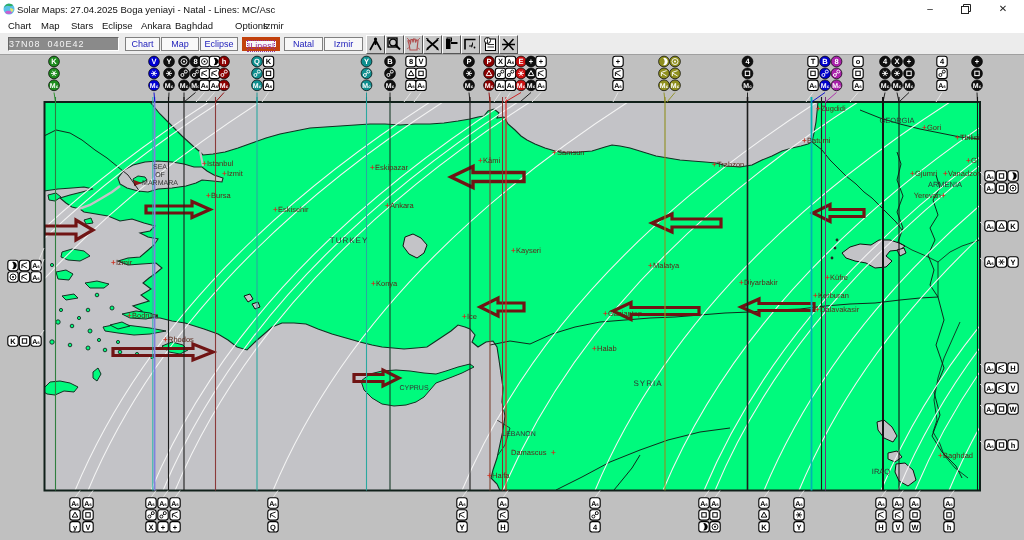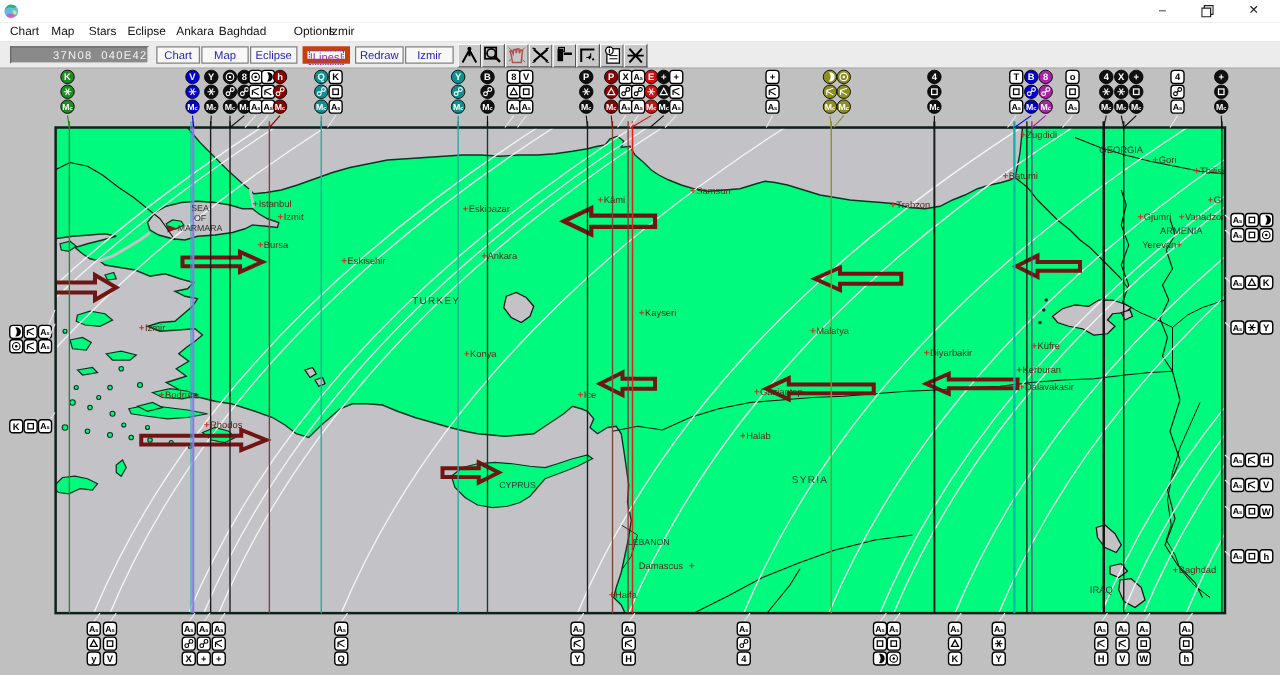--- a/index.html
+++ b/index.html
@@ -2,34 +2,35 @@
 <html><head><meta charset="utf-8"><style>
 *{margin:0;padding:0;box-sizing:border-box}
 text{text-rendering:geometricPrecision;-webkit-font-smoothing:antialiased}
 html,body{width:1024px;height:540px}
 body{font-family:"Liberation Sans",sans-serif;background:#c0c0c0;overflow:hidden;position:relative}
 .titlebar{position:absolute;left:0;top:0;width:1024px;height:18px;background:#fff;font-size:9.5px;color:#111}
 .titlebar .txt{position:absolute;left:17px;top:4px}
 .menubar{position:absolute;left:0;top:18px;width:1024px;height:15px;background:#fff;font-size:9.5px;color:#111}
 .menubar span{position:absolute;top:2px}
 .toolbar{position:absolute;left:0;top:33px;width:1024px;height:22px;background:#ececec;border-bottom:1px solid #a0a0a0}
-.coord{position:absolute;left:8px;top:4px;width:111px;height:14px;background:#8a8a8a;border:1px solid #666;border-right-color:#fff;border-bottom-color:#fff;color:#f4f4f4;font-size:9px;text-align:right;line-height:13px;letter-spacing:1px}
+.coord{position:absolute;left:8px;top:4px;width:111px;height:14px;background:#8a8a8a;border:1px solid #666;border-right-color:#fff;border-bottom-color:#fff;color:#f4f4f4;font-size:9px;text-align:left;line-height:13px;letter-spacing:1px}
 .tbtn{position:absolute;top:4px;height:14px;background:#f8f8f8;border:1px solid #808080;color:#2222bb;font-size:9px;text-align:center;line-height:12px}
 .tibtn{position:absolute;top:2px;width:19px;height:19px;background:#c8c8c8;border:1px solid;border-color:#fff #555 #555 #fff}
 .client{position:absolute;left:0;top:55px;width:1024px;height:485px;background:#c0c0c0}
 .winbtn{position:absolute;top:0;width:30px;height:18px;color:#222;font-size:10px;text-align:center;line-height:17px}
 </style></head>
 <body>
 <div class="titlebar">
  <svg style="position:absolute;left:3px;top:3px" width="12" height="12" viewBox="0 0 12 12">
       <circle cx="6" cy="6" r="5.5" fill="#59c1e8"></circle>
       <path d="M1,5 Q3,2 6,3 Q9,4 10,2 Q8,0.6 5,0.8 Q2,1.5 1,5Z" fill="#2fae60"></path>
       <path d="M2,9 Q5,7 8,8.5 Q10,9.5 9,10 Q6,11.6 3,10.5Z" fill="#c95fd0"></path>
       <path d="M7,5 Q9,5 10.5,6.5 Q10,8.5 8.5,9 Q7,7 7,5Z" fill="#e8e06a"></path>
     </svg>
+ <span class="txt">Solar Maps: 27.04.2025 Boga yeniayi - Natal - Lines: MC/Asc</span>
  <div class="winbtn" style="left:915px">–</div>
  <div class="winbtn" style="left:951px"><svg width="10" height="10" viewBox="0 0 10 10" style="margin-top:4px">
         <rect x="0.5" y="2.5" width="7" height="7" fill="#fff" stroke="#222"></rect>
         <path d="M2.5,2.5 L2.5,0.5 L9.5,0.5 L9.5,7.5 L7.5,7.5" fill="none" stroke="#222"></path>
       </svg></div>
  <div class="winbtn" style="left:988px">✕</div>
 </div>
 <div class="menubar">
  <span style="left:8px">Chart</span>
     <span style="left:41px">Map</span>
@@ -39,21 +40,21 @@
     <span style="left:175px">Baghdad</span>
  <span style="left:235px">Options</span>
     <span style="left:263px">Izmir</span>
 </div>
 <div class="toolbar">
  <div class="coord">37N08&nbsp;&nbsp;040E42</div>
  <div class="tbtn" style="left:125px;width:35px">Chart</div>
  <div class="tbtn" style="left:161px;width:38px">Map</div>
  <div class="tbtn" style="left:200px;width:38px">Eclipse</div>
  <div class="tbtn" style="left:242px;width:38px;color:#993399;border:4px solid #c2410c;line-height:10px"><span style="border:1px dotted #993399">!Lines!</span></div>
- <div class="tbtn" style="left:284px;width:39px">Redraw</div>
+ <div class="tbtn" style="left:284px;width:39px">Natal</div>
  <div class="tbtn" style="left:324px;width:39px">Izmir</div>
  <div class="tibtn" style="left:366px"><svg width="17" height="17" viewBox="0 0 17 17">
         <circle cx="8.5" cy="3" r="1.6" fill="#000"></circle>
         <path d="M8.5,4 L3,14 M8.5,4 L14,14 M8.5,4 L8.5,9" stroke="#000" stroke-width="1.6" fill="none"></path>
       </svg></div>
  <div class="tibtn" style="left:385px"><svg width="17" height="17" viewBox="0 0 17 17">
         <rect x="2" y="2" width="9" height="9" fill="none" stroke="#000" stroke-width="1.4"></rect>
         <circle cx="7" cy="6.5" r="3.4" fill="none" stroke="#000" stroke-width="1.4"></circle>
         <line x1="9.5" y1="9" x2="14" y2="13.5" stroke="#000" stroke-width="2"></line>
       </svg></div>

